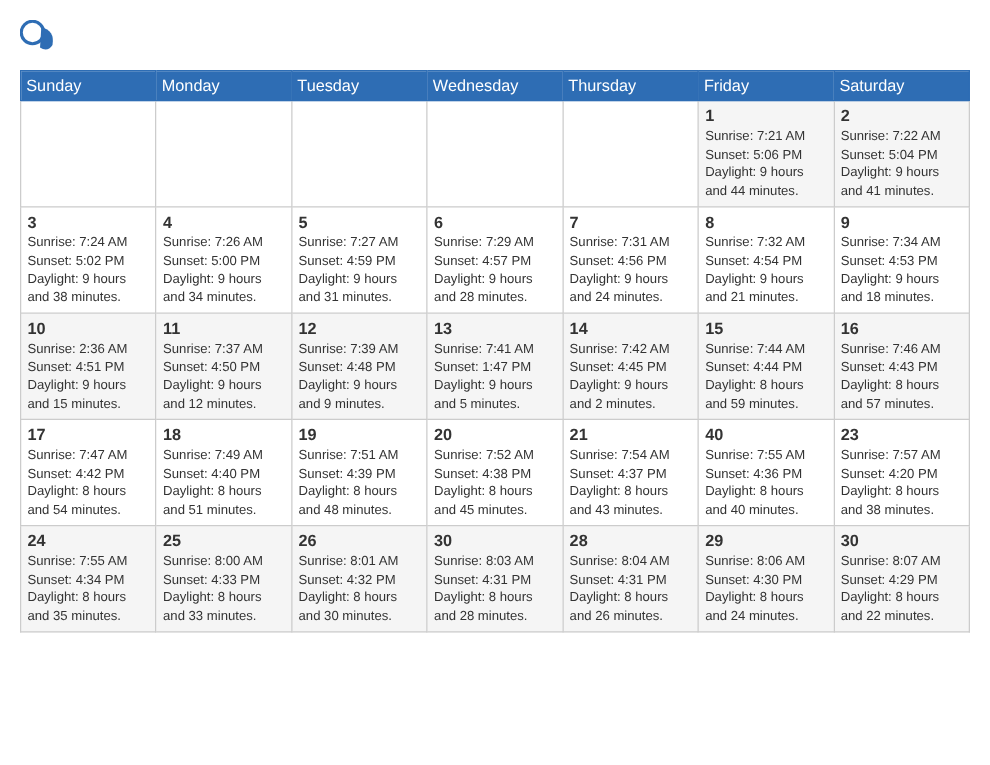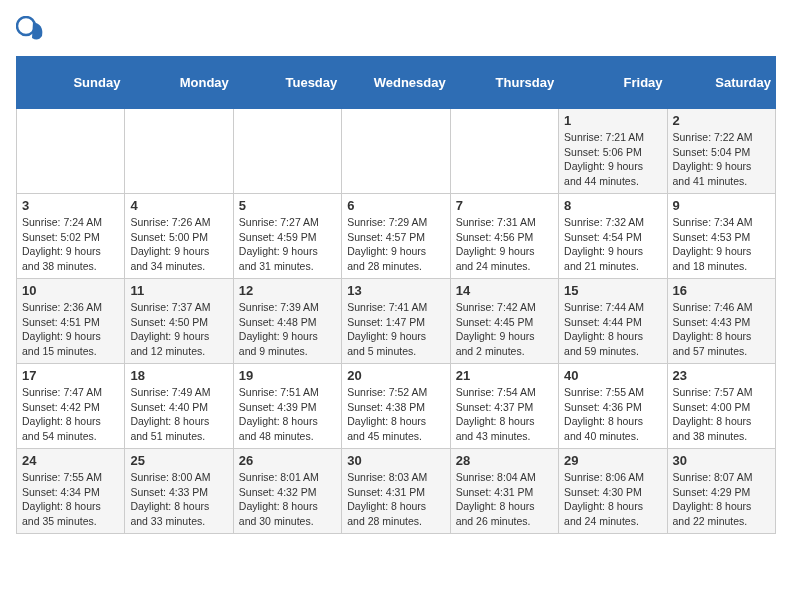--- a/index.html
+++ b/index.html
@@ -47,24 +47,24 @@
     table {
       width: 100%;
       border-collapse: collapse;
       table-layout: fixed;
     }
     thead tr {
       background-color: #2e6db4;
       color: white;
     }
     thead th {
-      padding: 18px 4px;
+      padding: 4px 4px;
       font-size: 13px;
-      font-weight: bold;
-      text-align: right;
+      font-weight: normal;
+      text-align: left;
       border: 1px solid #2e6db4;
     }
     tbody tr {
       vertical-align: top;
     }
     tbody td {
       border: 1px solid #ccc;
       padding: 4px 5px;
       font-size: 11px;
       color: #333;
@@ -262,21 +262,21 @@
         </td>
         <td>
           <span class="day-number">40</span>
           <div class="cell-content">Sunrise: 7:55 AM
 Sunset: 4:36 PM
 Daylight: 8 hours and 40 minutes.</div>
         </td>
         <td>
           <span class="day-number">23</span>
           <div class="cell-content">Sunrise: 7:57 AM
-Sunset: 4:00 PM
+Sunset: 4:20 PM
 Daylight: 8 hours and 38 minutes.</div>
         </td>
       </tr>
       <tr>
         <td>
           <span class="day-number">24</span>
           <div class="cell-content">Sunrise: 7:55 AM
 Sunset: 4:34 PM
 Daylight: 8 hours and 35 minutes.</div>
         </td>

